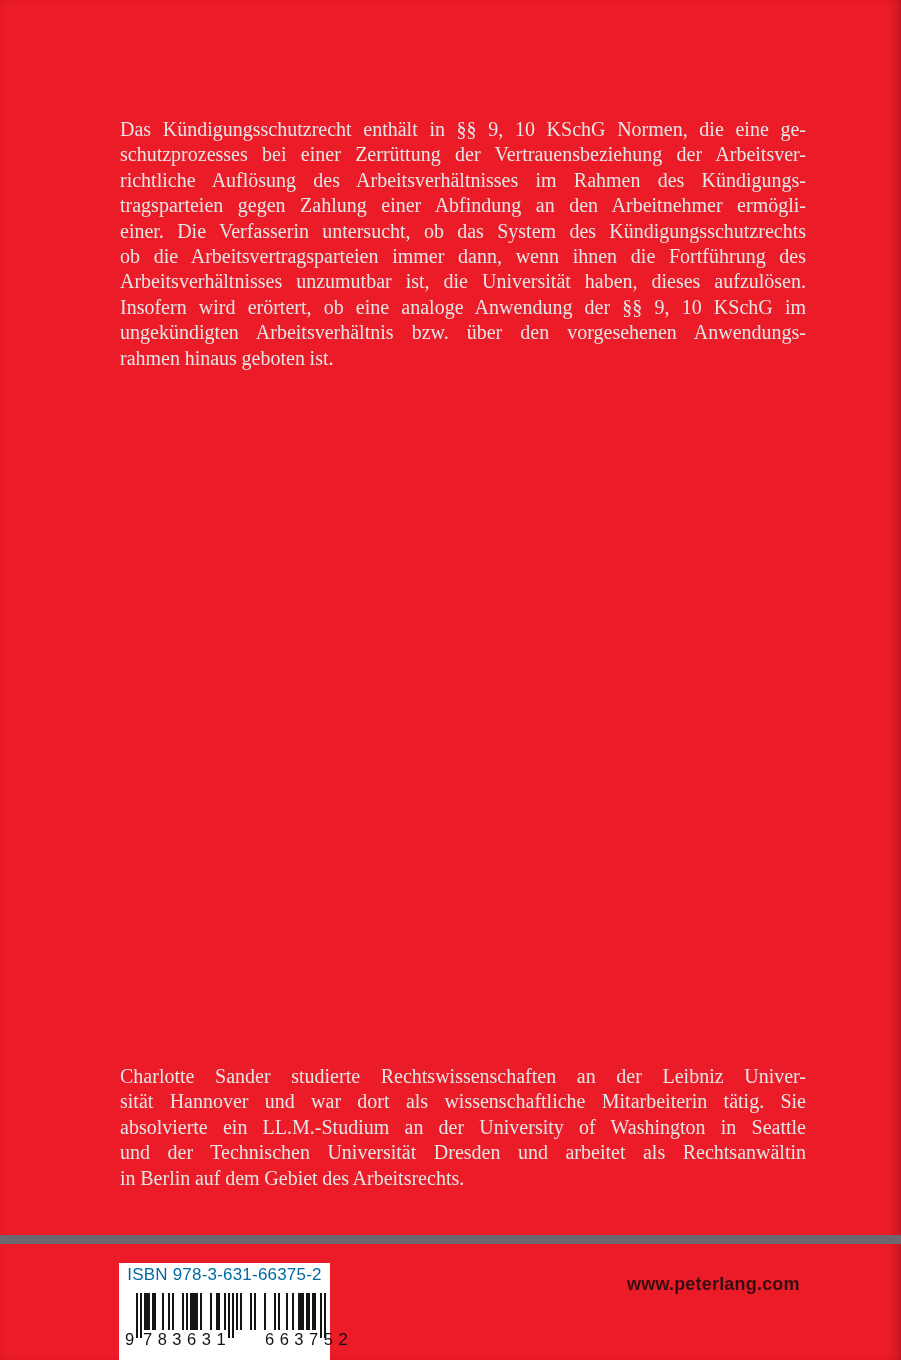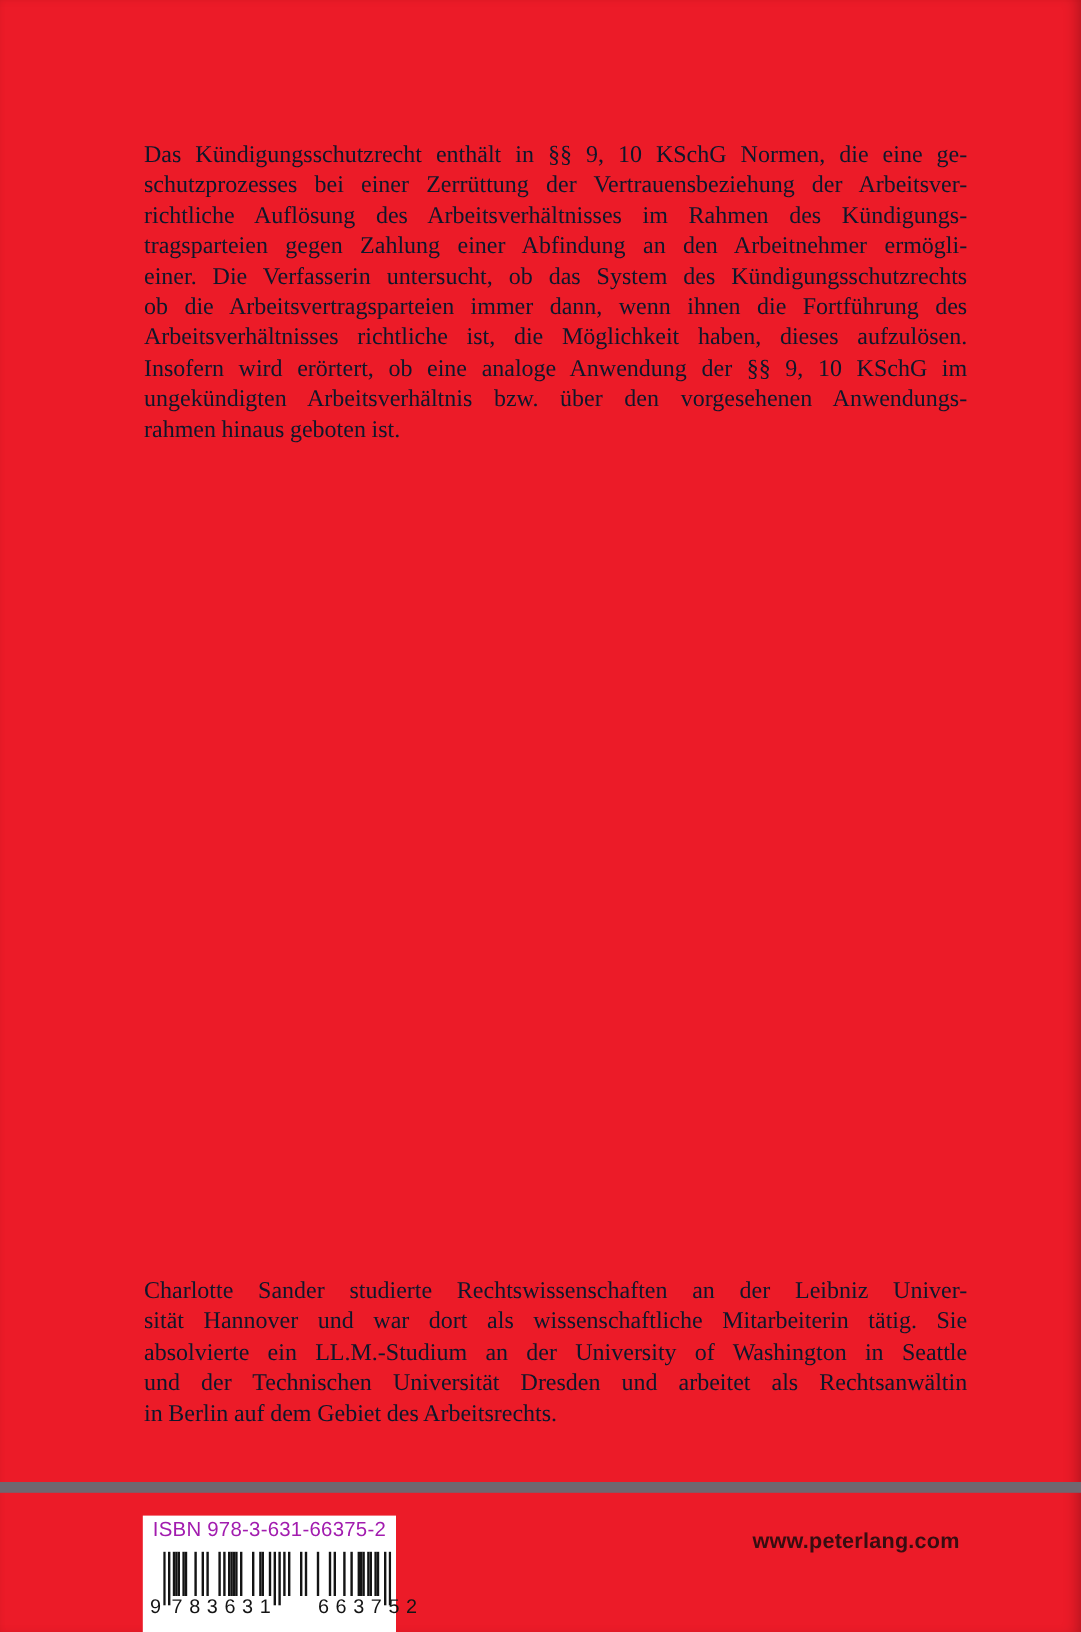--- a/index.html
+++ b/index.html
@@ -11,40 +11,40 @@
     font-family:"Liberation Serif","DejaVu Serif",serif;
   }
   .cover{
     position:absolute;inset:0;
     box-shadow:inset -9px 0 12px -7px rgba(0,0,0,.28), inset 3px 0 8px -6px rgba(0,0,0,.15);
   }
   .blurb,.bio{
     position:absolute;
     left:120px;width:686px;
     font-size:20px;line-height:25.4px;
-    color:#0f172a;
+    color:#e5e5e5;
     word-spacing:-0.3px;
   }
   .blurb{top:117px;}
   .bio{top:1064px;}
   .jline{text-align:justify;text-align-last:justify;white-space:nowrap;}
   .blurb .jline:last-child,.bio .jline:last-child{text-align-last:left;}
   .divider{
     position:absolute;left:0;top:1235px;width:901px;height:9px;
     background:#6f6770;
   }
   .isbn-box{
     position:absolute;left:119px;top:1263px;width:211px;height:97px;
     background:#ffffff;
   }
   .isbn-label{
     position:absolute;top:2px;left:0;right:0;
     text-align:center;
     font-family:"Liberation Sans","DejaVu Sans",sans-serif;
-    font-size:17px;color:#a21caf;letter-spacing:0.2px;
+    font-size:17px;color:#0369a1;letter-spacing:0.2px;
     white-space:nowrap;
   }
   .barcode-svg{position:absolute;left:17px;top:30px;}
   .bc-digit{
     position:absolute;top:67px;
     font-family:"Liberation Sans","DejaVu Sans",sans-serif;
     font-size:16.5px;color:#141414;
     white-space:nowrap;
   }
   .bc-first{left:6px;}
@@ -63,21 +63,21 @@
 <div class="cover">
 
   <div class="blurb">
 
   <div class="jline">Das Kündigungsschutzrecht enthält in §§ 9, 10 KSchG Normen, die eine ge-</div>
       <div class="jline">schutzprozesses bei einer Zerrüttung der Vertrauensbeziehung der Arbeitsver-</div>
       <div class="jline">richtliche Auflösung des Arbeitsverhältnisses im Rahmen des Kündigungs-</div>
       <div class="jline">tragsparteien gegen Zahlung einer Abfindung an den Arbeitnehmer ermögli-</div>
       <div class="jline">einer. Die Verfasserin untersucht, ob das System des Kündigungsschutzrechts</div>
       <div class="jline">ob die Arbeitsvertragsparteien immer dann, wenn ihnen die Fortführung des</div>
-      <div class="jline">Arbeitsverhältnisses richtliche ist, die Möglichkeit haben, dieses aufzulösen.</div>
+      <div class="jline">Arbeitsverhältnisses unzumutbar ist, die Universität haben, dieses aufzulösen.</div>
       <div class="jline">Insofern wird erörtert, ob eine analoge Anwendung der §§ 9, 10 KSchG im</div>
       <div class="jline">ungekündigten Arbeitsverhältnis bzw. über den vorgesehenen Anwendungs-</div>
       <div class="jline">rahmen hinaus geboten ist.</div>
     </div>
 
   <div class="bio">
 
   <div class="jline">Charlotte Sander studierte Rechtswissenschaften an der Leibniz Univer-</div>
       <div class="jline">sität Hannover und war dort als wissenschaftliche Mitarbeiterin tätig. Sie</div>
       <div class="jline">absolvierte ein LL.M.-Studium an der University of Washington in Seattle</div>

